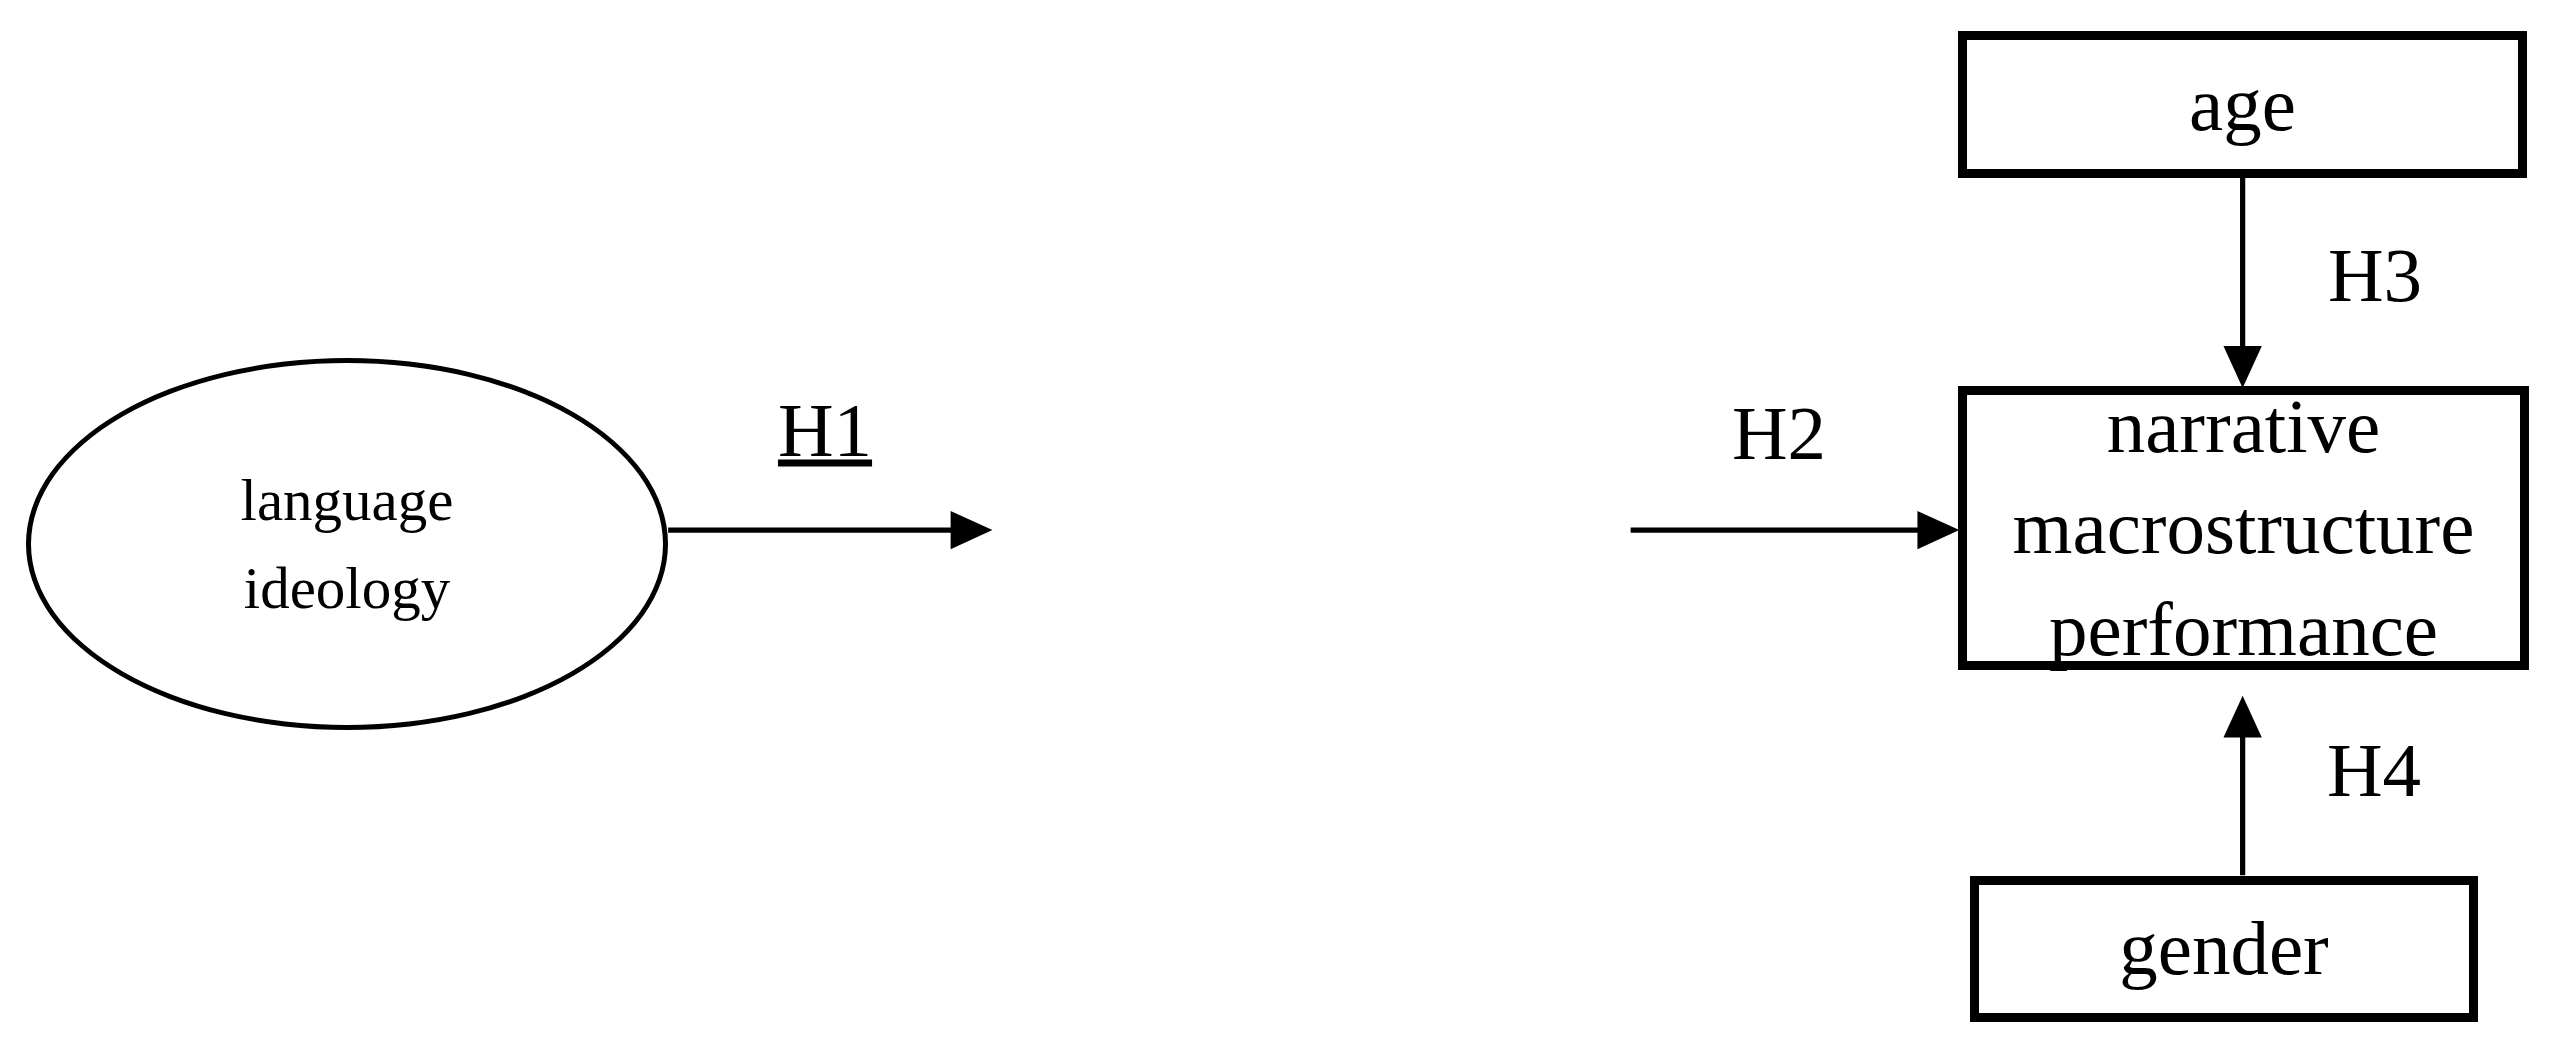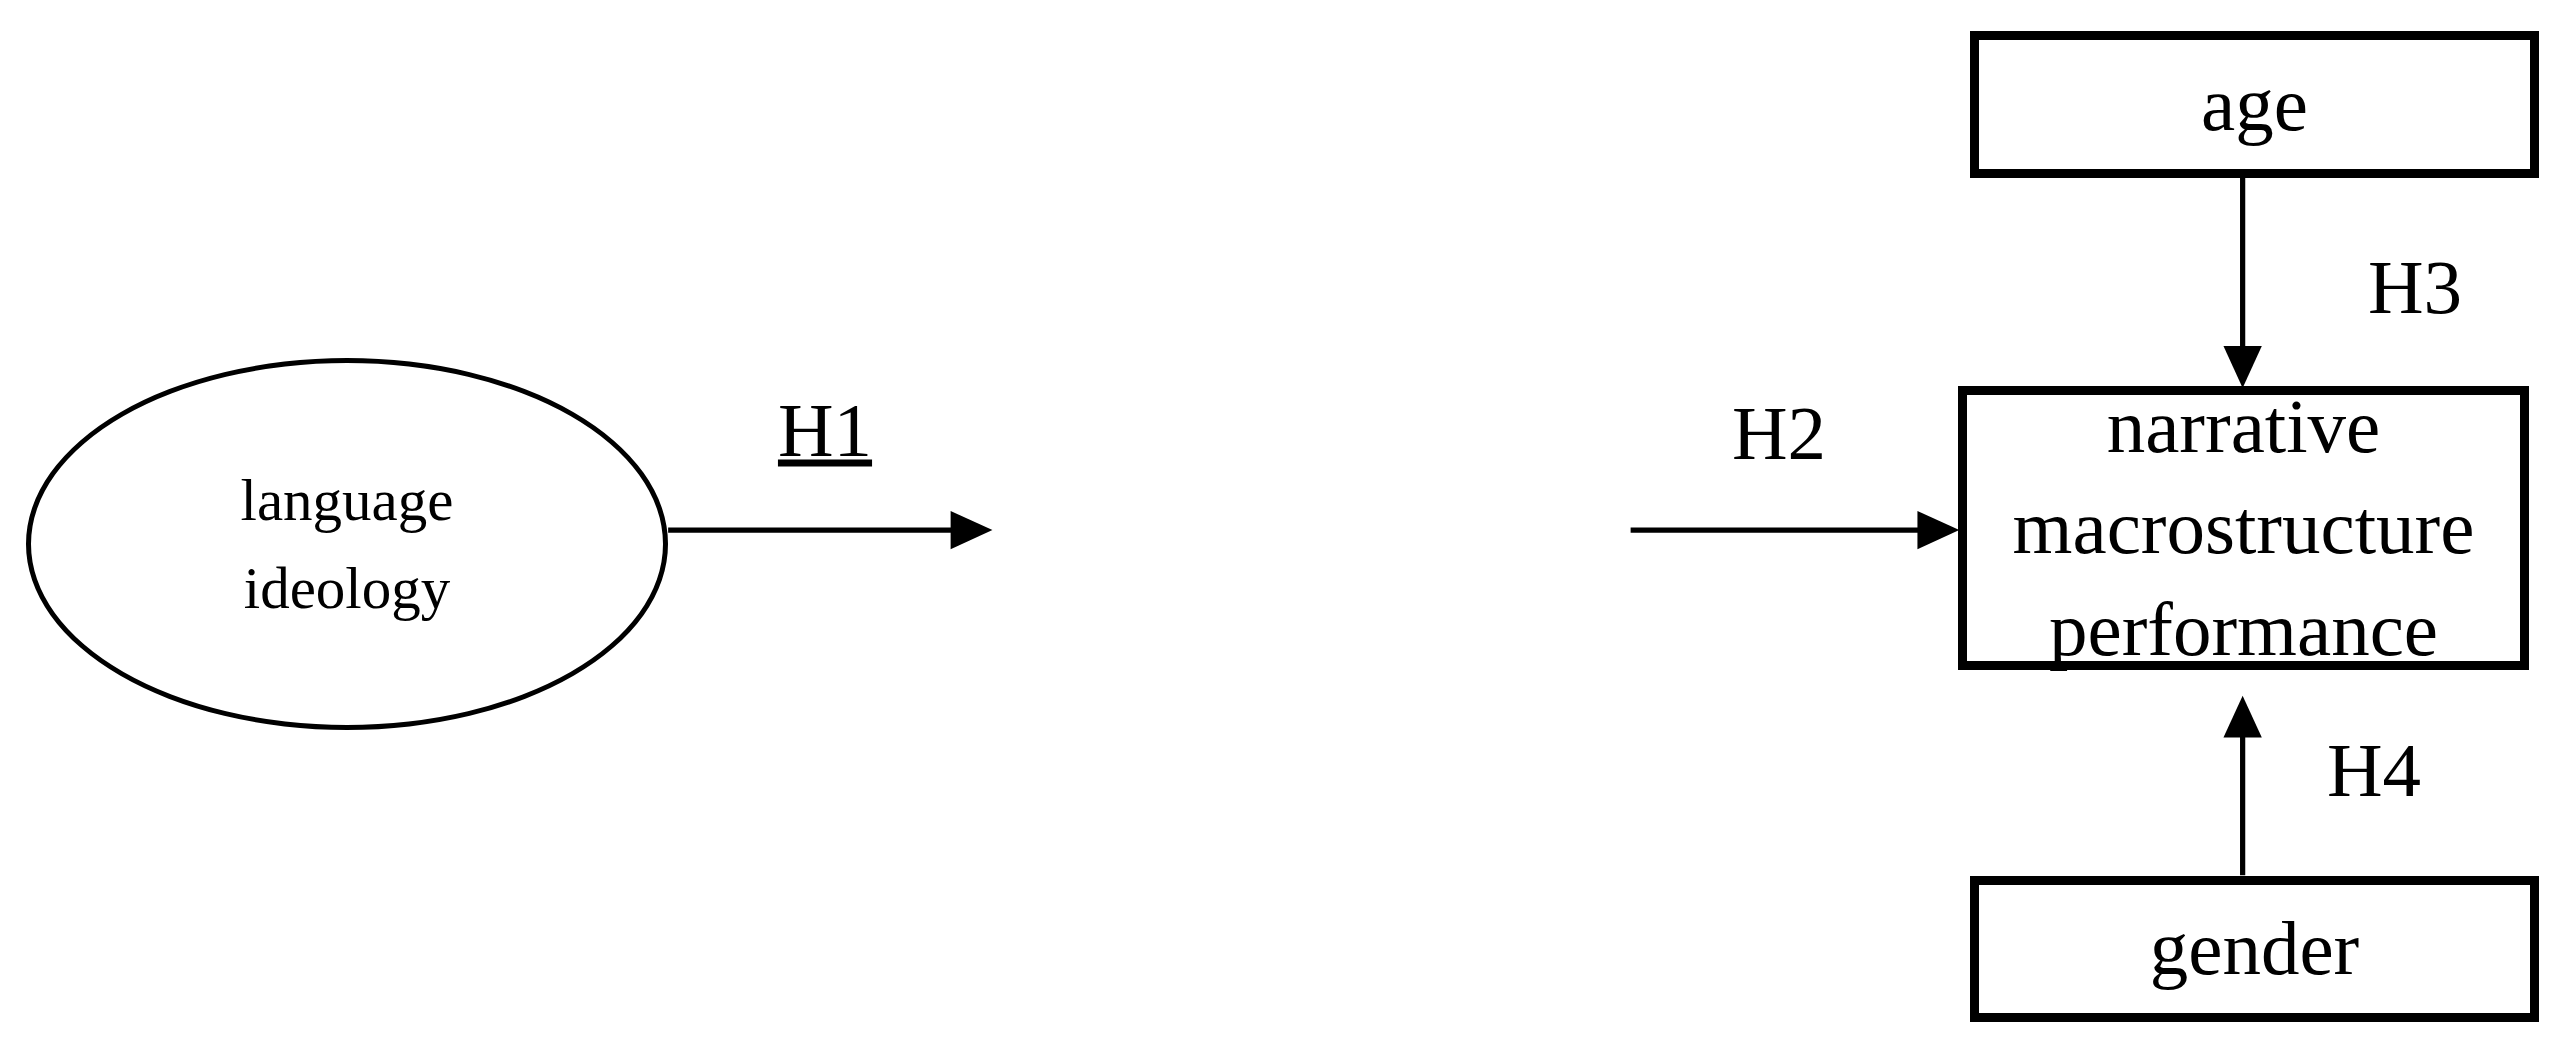--- a/index.html
+++ b/index.html
@@ -80,34 +80,34 @@
       <line x1="2572" y1="1004" x2="2572" y2="844"></line>
       <polygon points="2572,798 2550,846 2594,846"></polygon>
     </g>
   </svg>
 
   <div class="node ellipse" id="node-language-ideology" style="left:26px; top:358px; width:642px; height:372px;">
     <span class="label-text">language ideology</span>
   </div>
 
 
-  <div class="node rect" id="node-age" style="left:1958px; top:31px; width:569px; height:147px;margin-left:12px;">
+  <div class="node rect" id="node-age" style="left:1958px; top:31px; width:569px; height:147px;">
     <span class="label-text">age</span>
   </div>
 
   <div class="node rect" id="node-narrative" style="left:1958px; top:386px; width:571px; height:284px;">
     <span class="label-text">narrative macrostructure performance</span>
   </div>
 
-  <div class="node rect" id="node-gender" style="left:1970px; top:876px; width:569px; height:146px;">
+  <div class="node rect" id="node-gender" style="left:1970px; top:876px; width:508px; height:146px;">
     <span class="label-text">gender</span>
   </div>
 
   <div class="arrow-label" style="left:825px; top:430px;text-decoration:underline;">H1</div>
 
   <div class="arrow-label" style="left:1779px; top:433px;">H2</div>
 
-  <div class="arrow-label" style="left:2375px; top:287px;margin-left:40px;">H3</div>
+  <div class="arrow-label" style="left:2375px; top:275px;">H3</div>
 
   <div class="arrow-label" style="left:2374px; top:770px;">H4</div>
 
 </div>
 
 
 </body></html>

